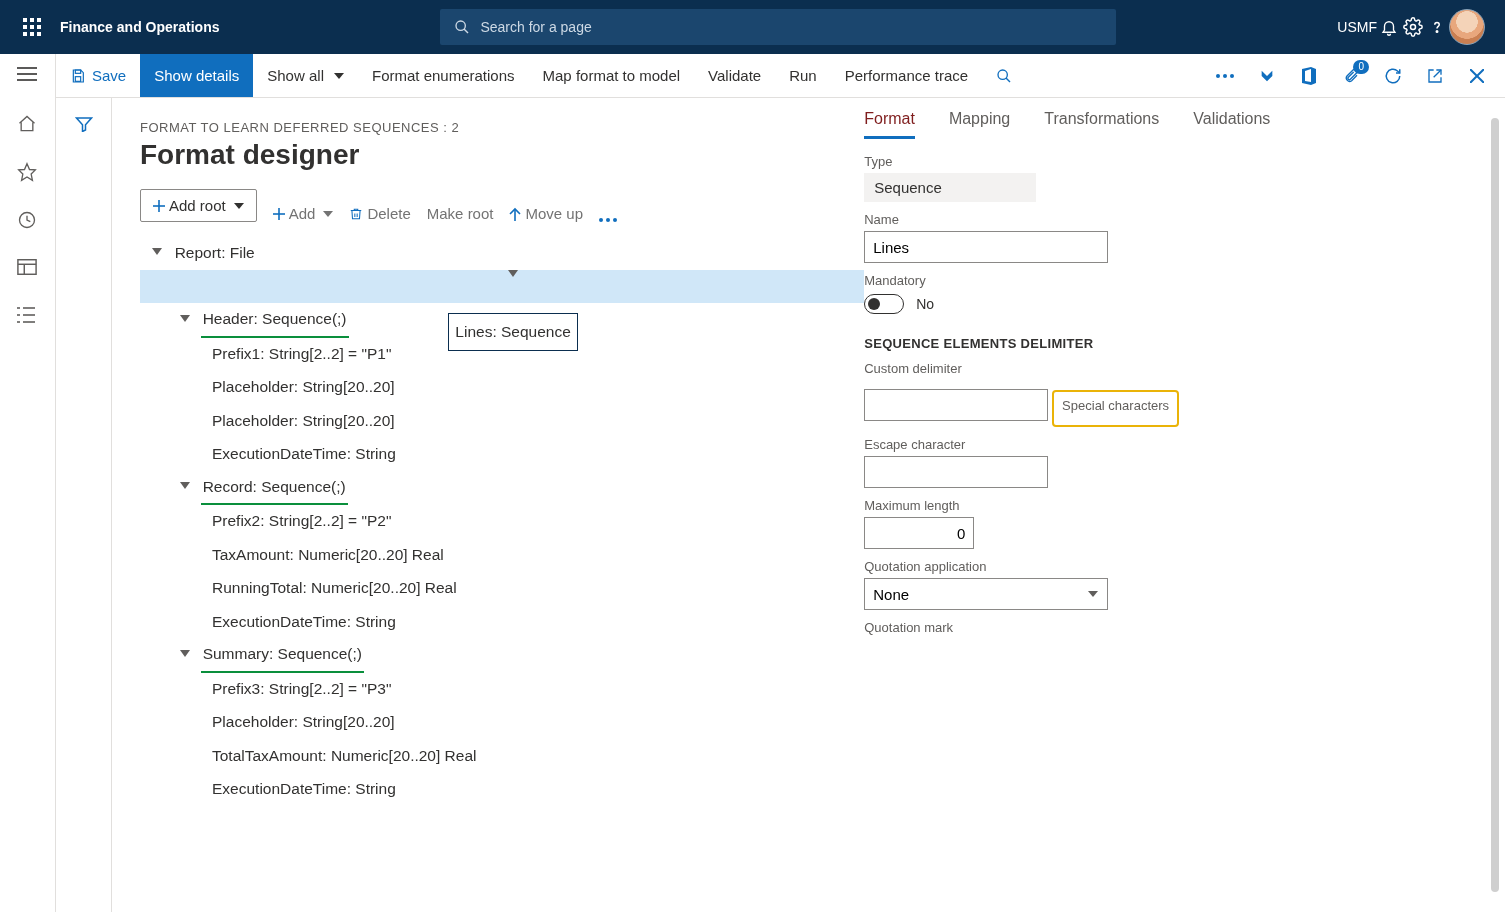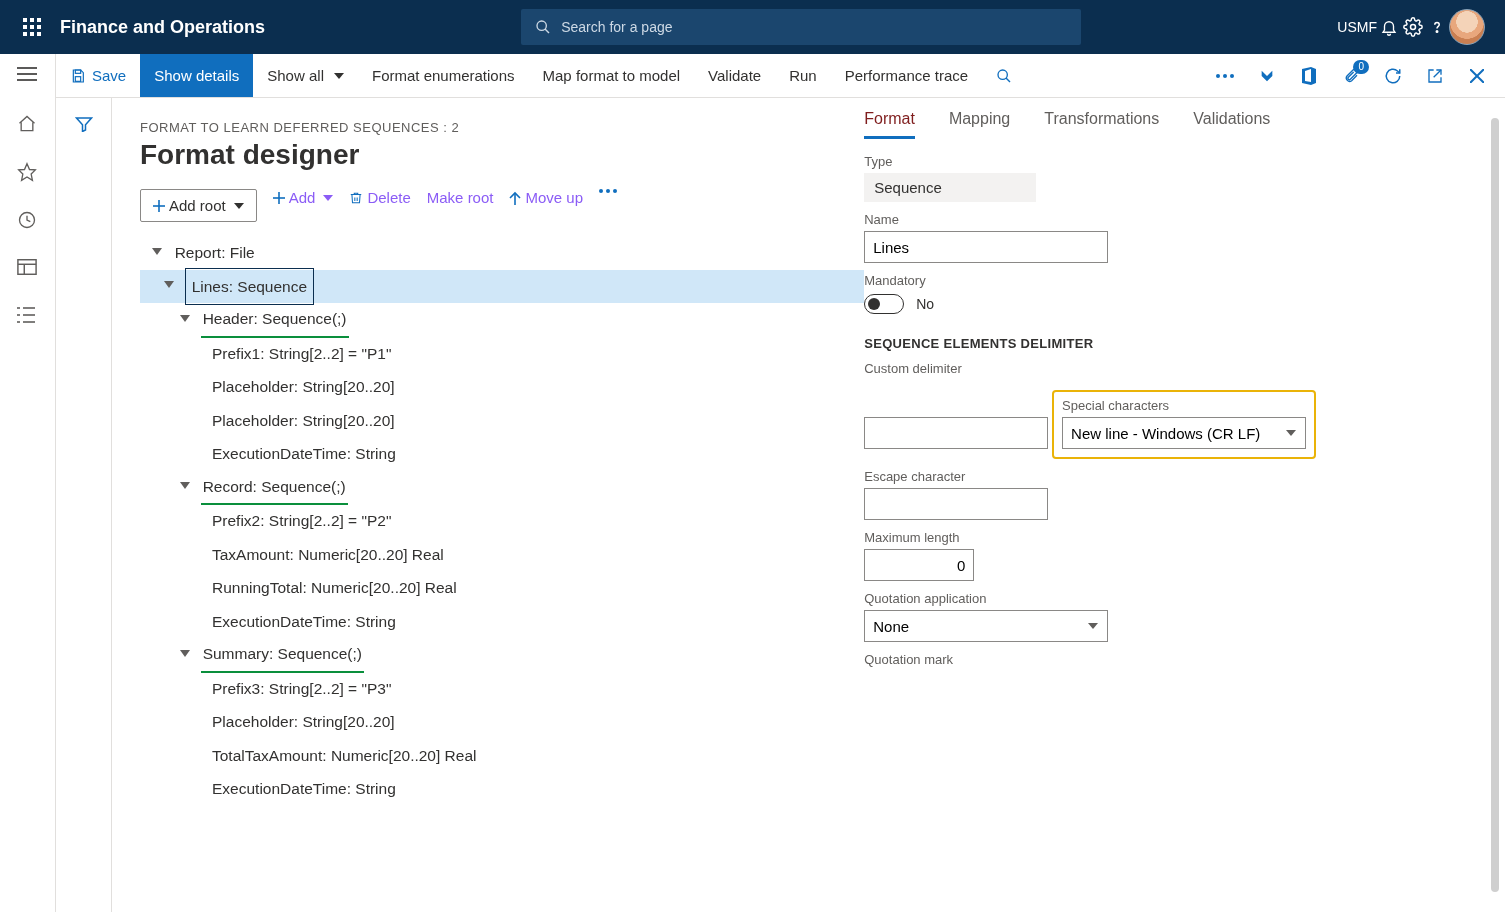--- a/index.html
+++ b/index.html
@@ -1,23 +1,23 @@
 <!DOCTYPE html>
 <html><head>
 <meta charset="utf-8">
 <style>
 * { margin: 0; padding: 0; box-sizing: border-box; }
 body { font-family: "Segoe UI", Arial, sans-serif; font-size: 14px; color: #323130; background: #fff; overflow: hidden; }
 
 
 .topbar { height: 54px; background: #0b2e4f; color: #fff; display: flex; align-items: center; padding: 0 12px; }
 .topbar .waffle { width: 40px; display: flex; justify-content: center; }
-.topbar .app-title { font-size: 18px; font-weight: 600; margin-left: 8px; }
+.topbar .app-title { font-size: 14px; font-weight: 600; margin-left: 8px; }
 .topbar .spacer { flex: 1; }
-.topbar .searchbox { width: 560px; height: 36px; background: #1b466e; border-radius: 2px; display: flex; align-items: center; padding: 0 14px; margin: 0 20px; color: #cdd9e5; }
+.topbar .searchbox { width: 676px; height: 36px; background: #1b466e; border-radius: 2px; display: flex; align-items: center; padding: 0 14px; margin: 0 20px; color: #cdd9e5; }
 .topbar .searchbox svg { margin-right: 10px; }
 .topbar .right { display: flex; align-items: center; margin-right: 8px; }
 .topbar .right .env { font-size: 14px; }
 .topbar .right .iconbtn { display: flex; align-items: center; justify-content: center; width: 24px; height: 24px; cursor: pointer; }
 .topbar .avatar { width: 36px; height: 36px; border-radius: 50%; background: radial-gradient(circle at 50% 35%, #f4d3b8 0 38%, #e8a77d 39% 60%, #c97f52 61% 100%); border: 1px solid #8aa3b8; }
 
 
 .actionbar { height: 44px; border-bottom: 1px solid #e1dfdd; display: flex; align-items: stretch; padding-left: 56px; }
 .actionbar .btn { display: flex; align-items: center; padding: 0 14px; font-size: 15px; color: #323130; cursor: pointer; gap: 6px; }
 .actionbar .btn.save { color: #106ebe; }
@@ -34,30 +34,30 @@
 
 .filtercol { position: absolute; top: 98px; left: 56px; bottom: 0; width: 56px; border-right: 1px solid #e1dfdd; display: flex; justify-content: center; padding-top: 18px; color: #106ebe; }
 
 
 .main { position: absolute; top: 98px; left: 112px; right: 0; bottom: 0; display: flex; }
 
 
 .designer { flex: 0 0 54%; padding: 22px 0 0 28px; overflow: hidden; }
 .crumb { font-size: 13px; color: #605e5c; letter-spacing: .5px; margin-bottom: 4px; }
 .pagetitle { font-size: 28px; font-weight: 600; margin-bottom: 18px; }
-.designer-toolbar { display: flex; align-items: flex-start; gap: 16px; margin-bottom: 14px; }
-.designer-toolbar .tbtn { font-size: 15px; color: #8b5cf6; cursor: pointer; display: inline-flex; align-items: center; gap: 4px; }
+.designer-toolbar { display: flex; align-items: flex-end; gap: 16px; margin-bottom: 14px; }
+.designer-toolbar .tbtn { font-size: 15px; color: #737373; cursor: pointer; display: inline-flex; align-items: center; gap: 4px; }
 .designer-toolbar .tbtn.bordered { border: 1px solid #8a8886; padding: 7px 12px; border-radius: 2px; color: #323130; }
 .designer-toolbar .tbtn.bordered svg { stroke:#106ebe; }
 
 .tree { font-size: 15.5px; line-height: 33.5px; }
 .tree .row { display: flex; align-items: center; white-space: nowrap; height: 33.5px; }
 .tree .tw { width: 14px; display: inline-flex; justify-content: center; color:#605e5c; }
 .tree .lbl { padding: 0 2px; }
-.tree .row.selected { background: #d0e7f8; }
+.tree .row.selected { background: #d0e7f8; flex-direction: column; }
 .tree .row.selected .lbl { border: 1px solid #0b2e4f; padding: 1px 6px; }
 .underline-green { border-bottom: 2px solid #0a8f3c; padding-bottom: 0px; }
 .tree .ind0 { padding-left: 10px; }
 .tree .ind1 { padding-left: 22px; }
 .tree .ind2 { padding-left: 38px; }
 .tree .ind3 { padding-left: 70px; }
 .tw svg { width:10px; height:10px; }
 
 
 .props { flex: 1; padding: 12px 32px 0 0; position: relative; }
@@ -397,21 +397,20 @@
       <span>No</span>
     </div>
 
     <div class="section-title">SEQUENCE ELEMENTS DELIMITER</div>
 
     <div class="fieldlabel">Custom delimiter</div>
     <input class="txt" style="width: 184px;" value="">
 
     <div class="highlight-box">
       <div class="fieldlabel">Special characters</div>
-      <span class="sel-wrap"><select class="sel"><option>New line - Windows (CR LF)</option></select></span>
     </div>
 
     <div class="fieldlabel">Escape character</div>
     <input class="txt" style="width: 184px;" value="">
 
     <div class="fieldlabel">Maximum length</div>
     <input class="txt num" value="0" style="">
 
     <div class="fieldlabel">Quotation application</div>
     <span class="sel-wrap"><select class="sel"><option>None</option></select></span>

